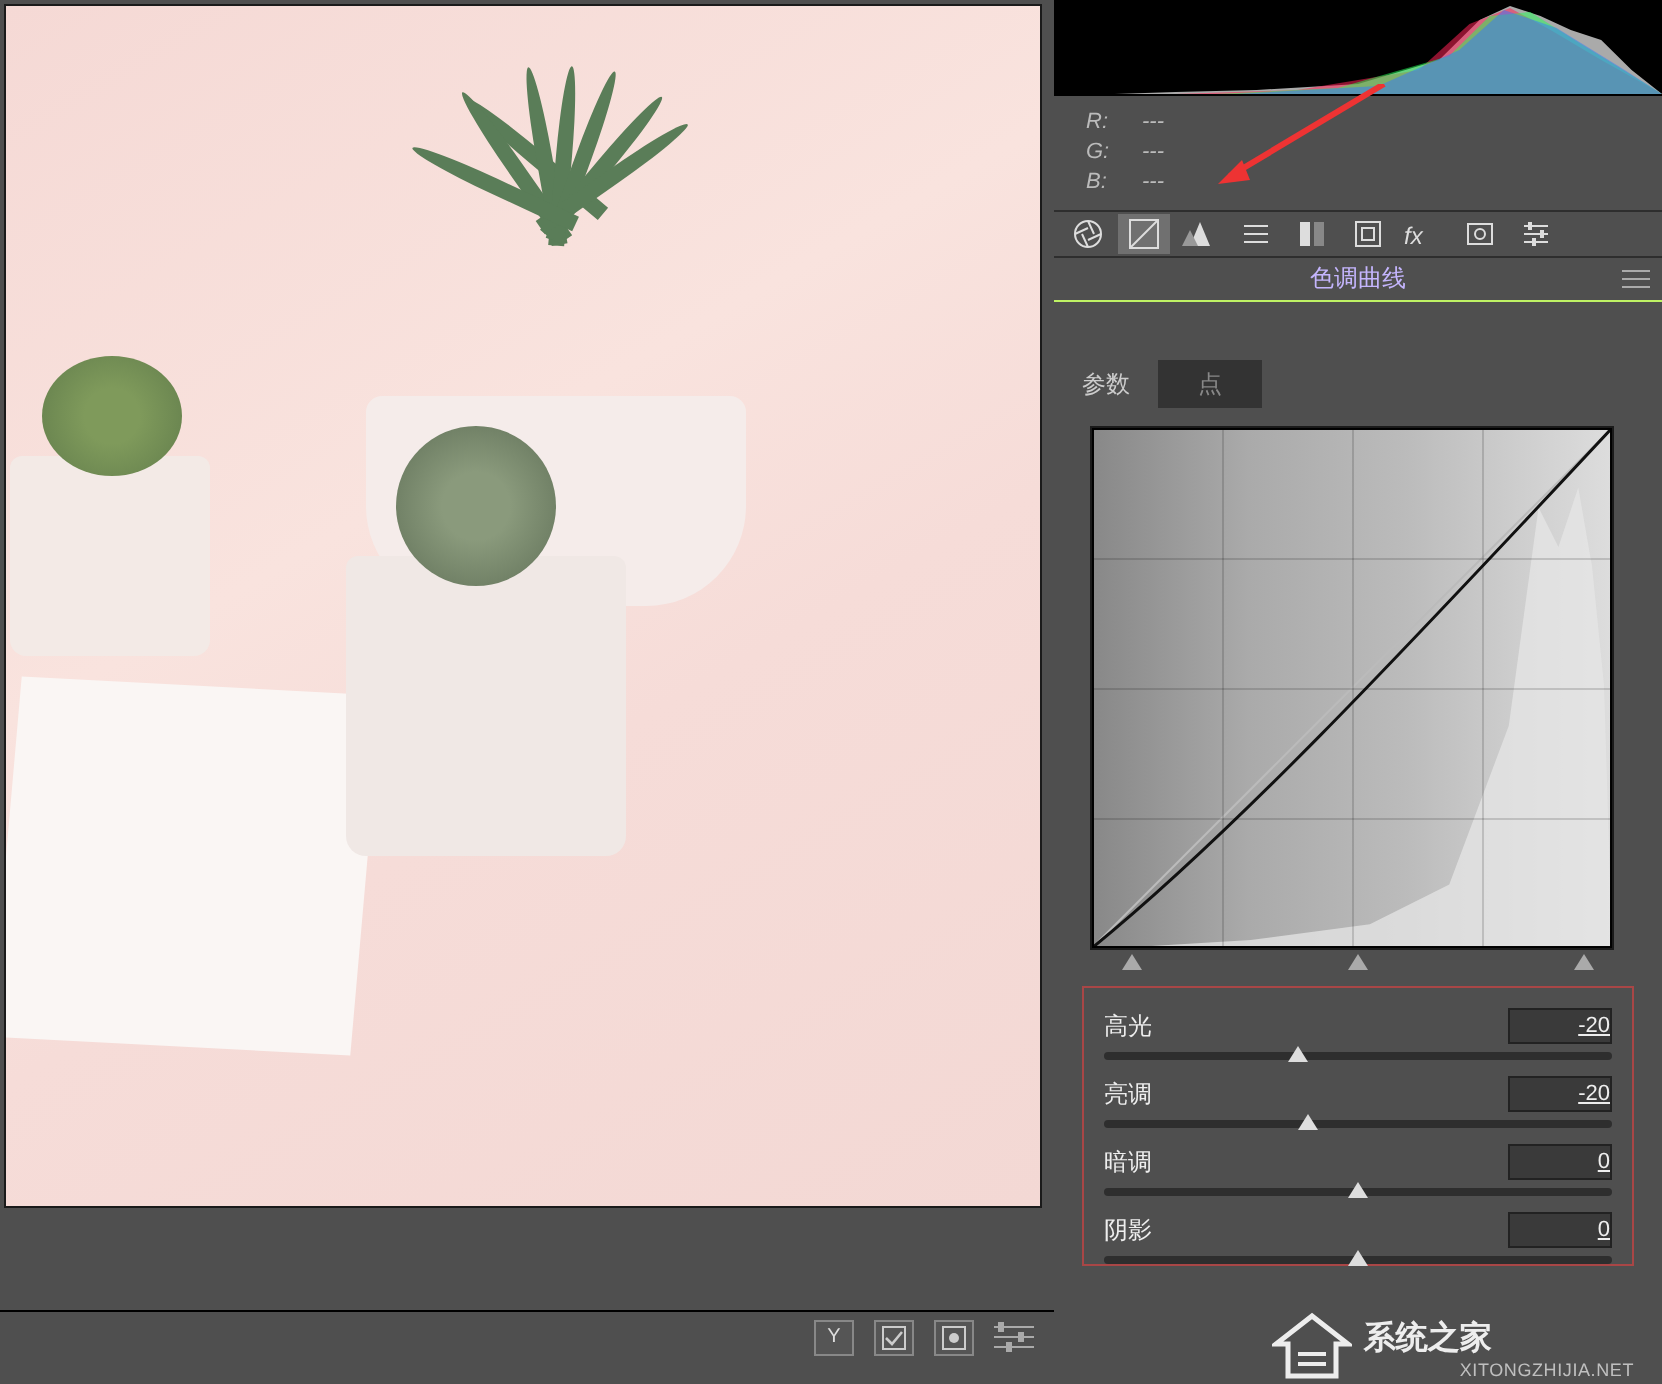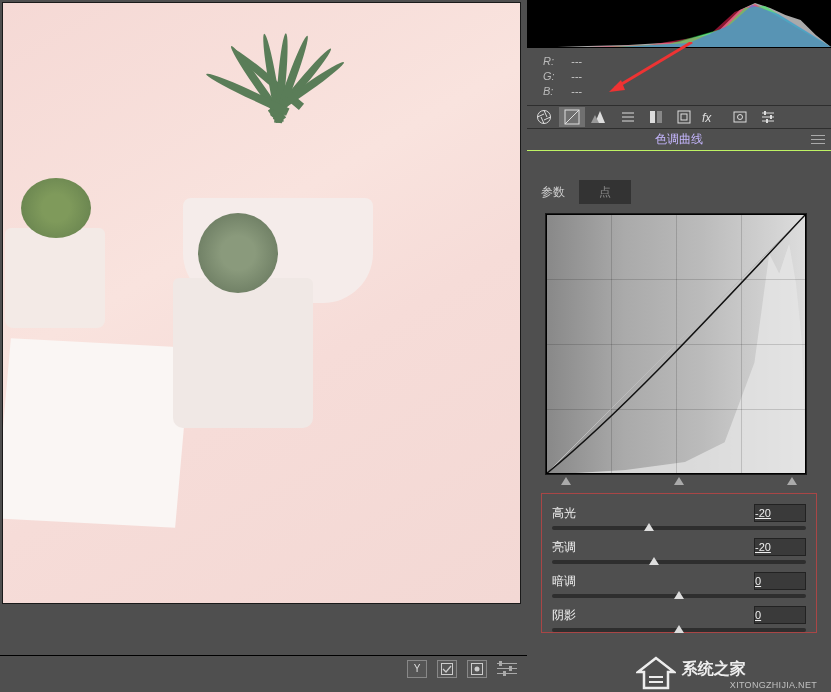--- a/index.html
+++ b/index.html
@@ -249,21 +249,21 @@
   }
   .slider-label {
     font-size: 12px; color: #eee;
   }
   .slider-value {
     width: 52px; height: 18px;
     background: #3a3a3a;
     border: 1px solid #222;
     color: #eee;
     font-size: 11px;
-    text-align: left;
+    text-align: right;
     line-height: 16px;
     text-decoration: underline;
   }
   .slider-track {
     height: 4px;
     background: #2e2e2e;
     position: relative;
     border-radius: 2px;
     cursor: pointer;
   }

